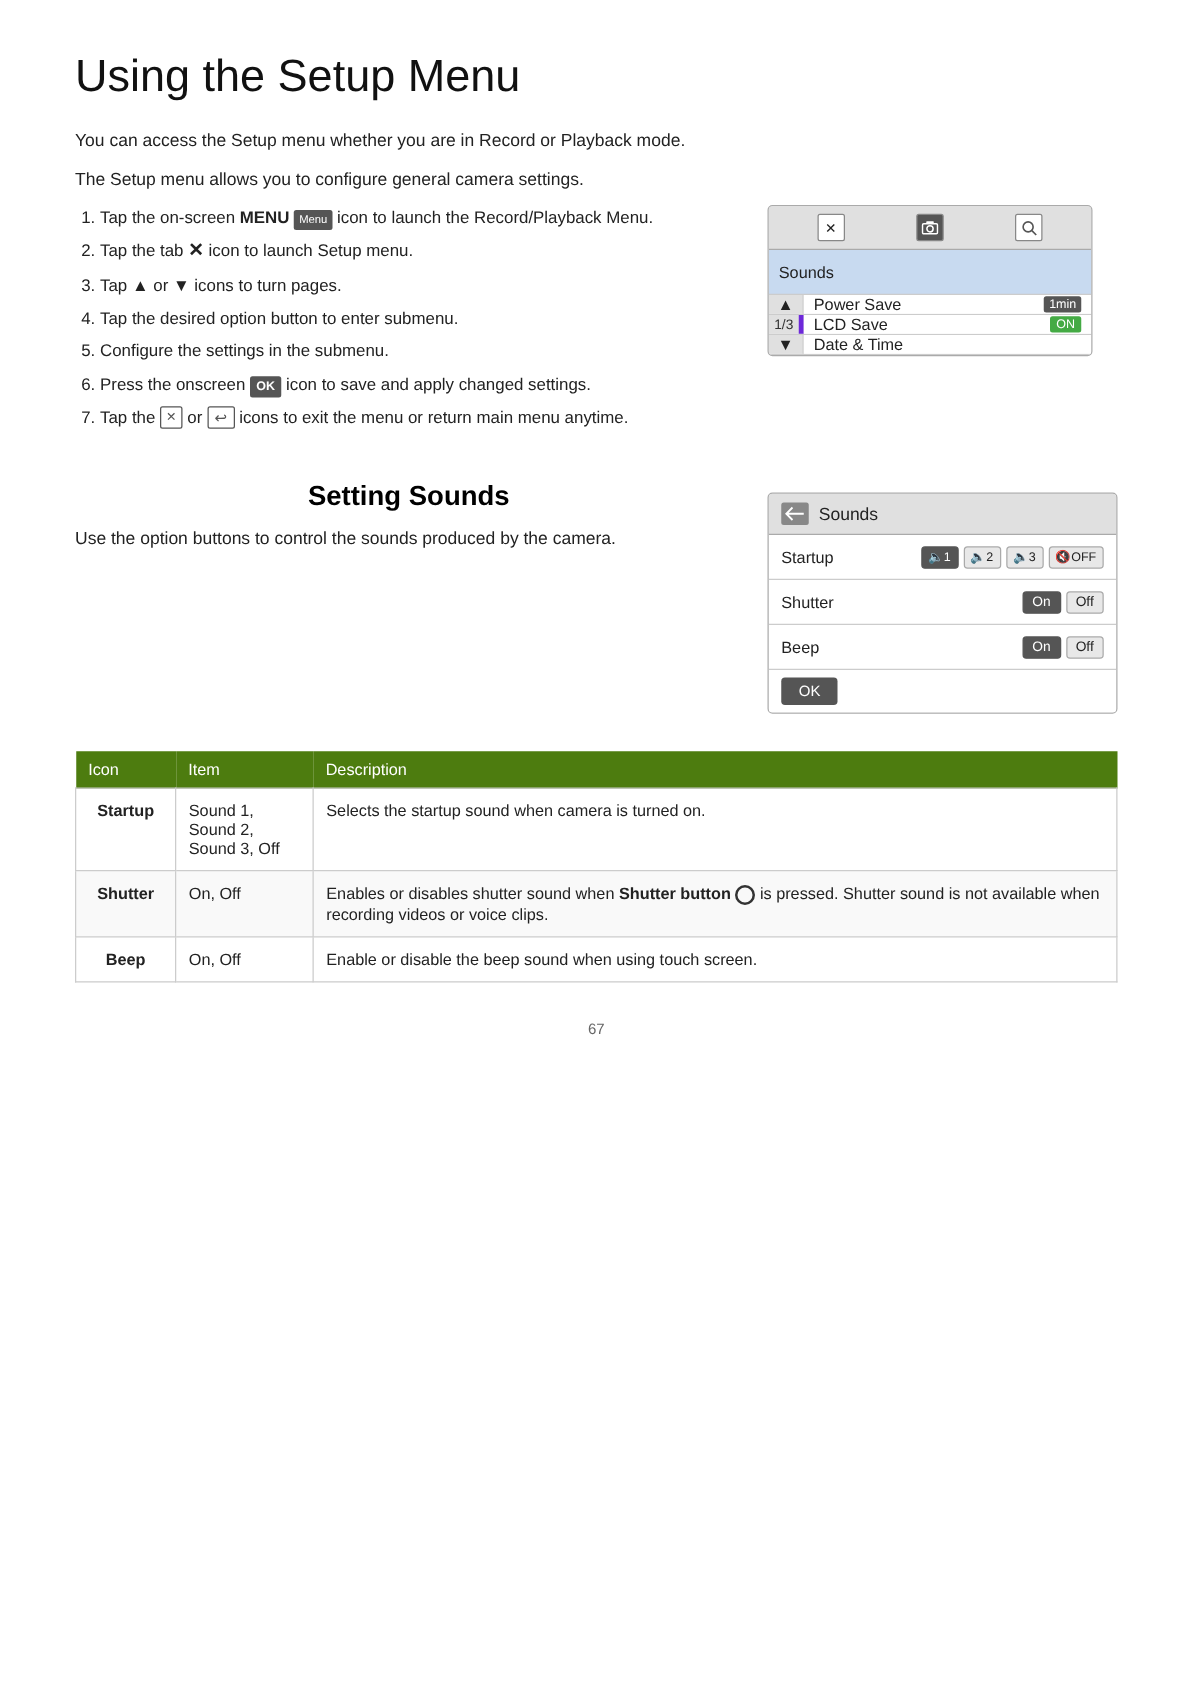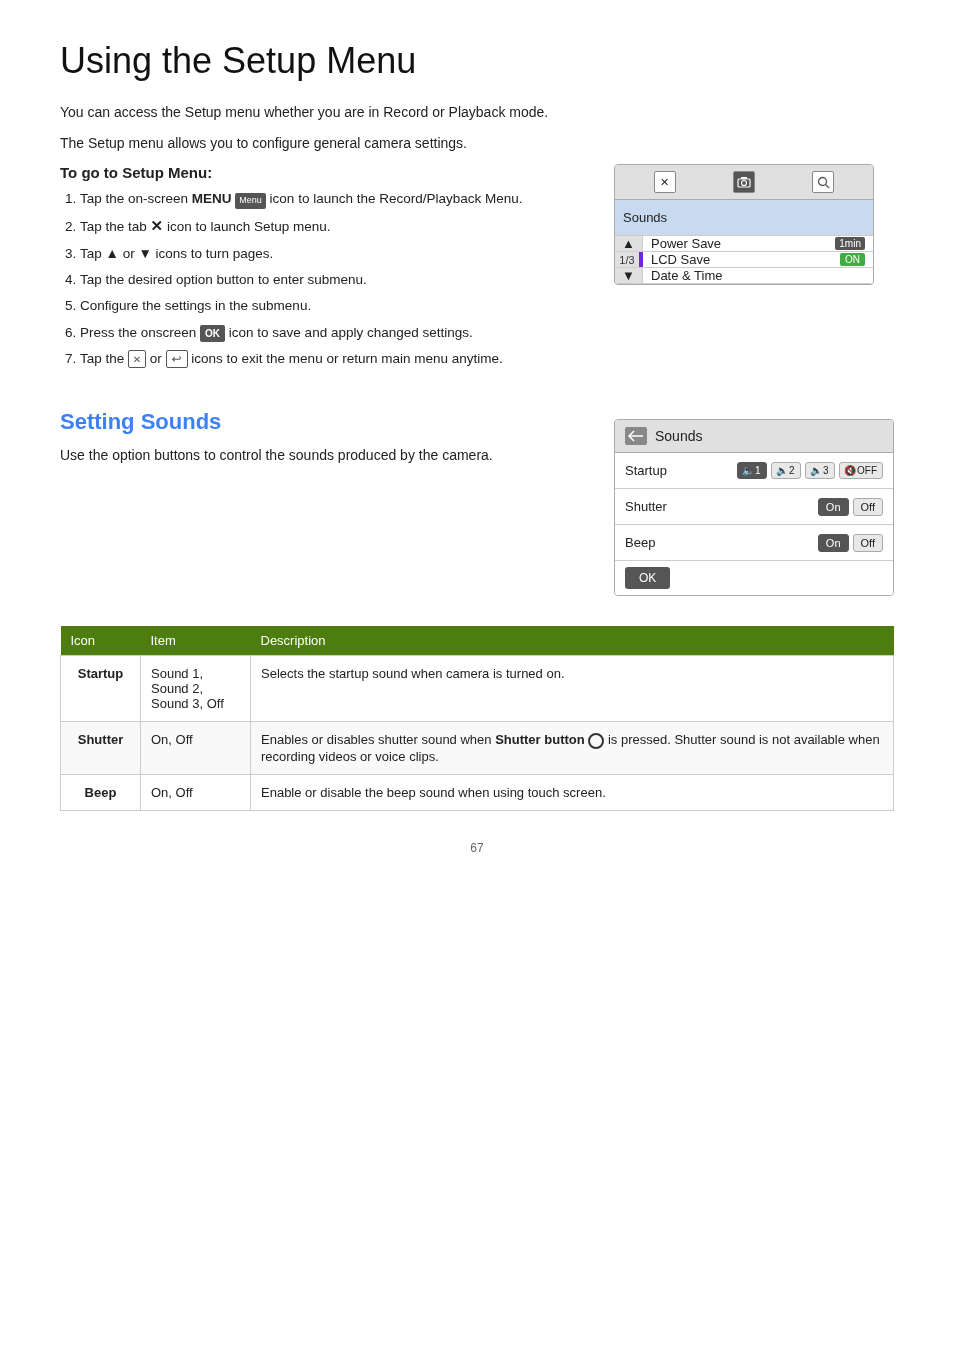--- a/index.html
+++ b/index.html
@@ -15,21 +15,22 @@
     h1 {
       font-size: 36px;
       font-weight: normal;
       margin-bottom: 20px;
       color: #111;
     }
     h2 {
       font-size: 22px;
       font-weight: bold;
       margin-bottom: 10px;
-      color: #3b82f6;
+      color: #000000;
+      text-align: center;
     }
     p { margin-bottom: 10px; line-height: 1.5; }
 
     .two-col {
       display: flex;
       gap: 20px;
       margin-bottom: 30px;
     }
     .col-left { flex: 1; }
     .col-right { flex: 0 0 280px; }
@@ -295,21 +296,20 @@
 </head>
 <body>
 
 <h1>Using the Setup Menu</h1>
 
 <p>You can access the Setup menu whether you are in Record or Playback mode.</p>
 <p>The Setup menu allows you to configure general camera settings.</p>
 
 <div class="two-col">
   <div class="col-left">
-    <div class="subsection-title">To go to Setup Menu:</div>
     <ol>
       <li>Tap the on-screen <strong>MENU</strong> <span class="inline-icon-menu">Menu</span> icon to launch the Record/Playback Menu.</li>
       <li>Tap the tab <strong style="font-size:15px;">✕</strong> icon to launch Setup menu.</li>
       <li>Tap ▲ or ▼ icons to turn pages.</li>
       <li>Tap the desired option button to enter submenu.</li>
       <li>Configure the settings in the submenu.</li>
       <li>Press the onscreen <span class="inline-btn">OK</span> icon to save and apply changed settings.</li>
       <li>Tap the <span class="cross-icon">✕</span> or <span class="back-icon">↩</span> icons to exit the menu or return main menu anytime.</li>
     </ol>
   </div>

